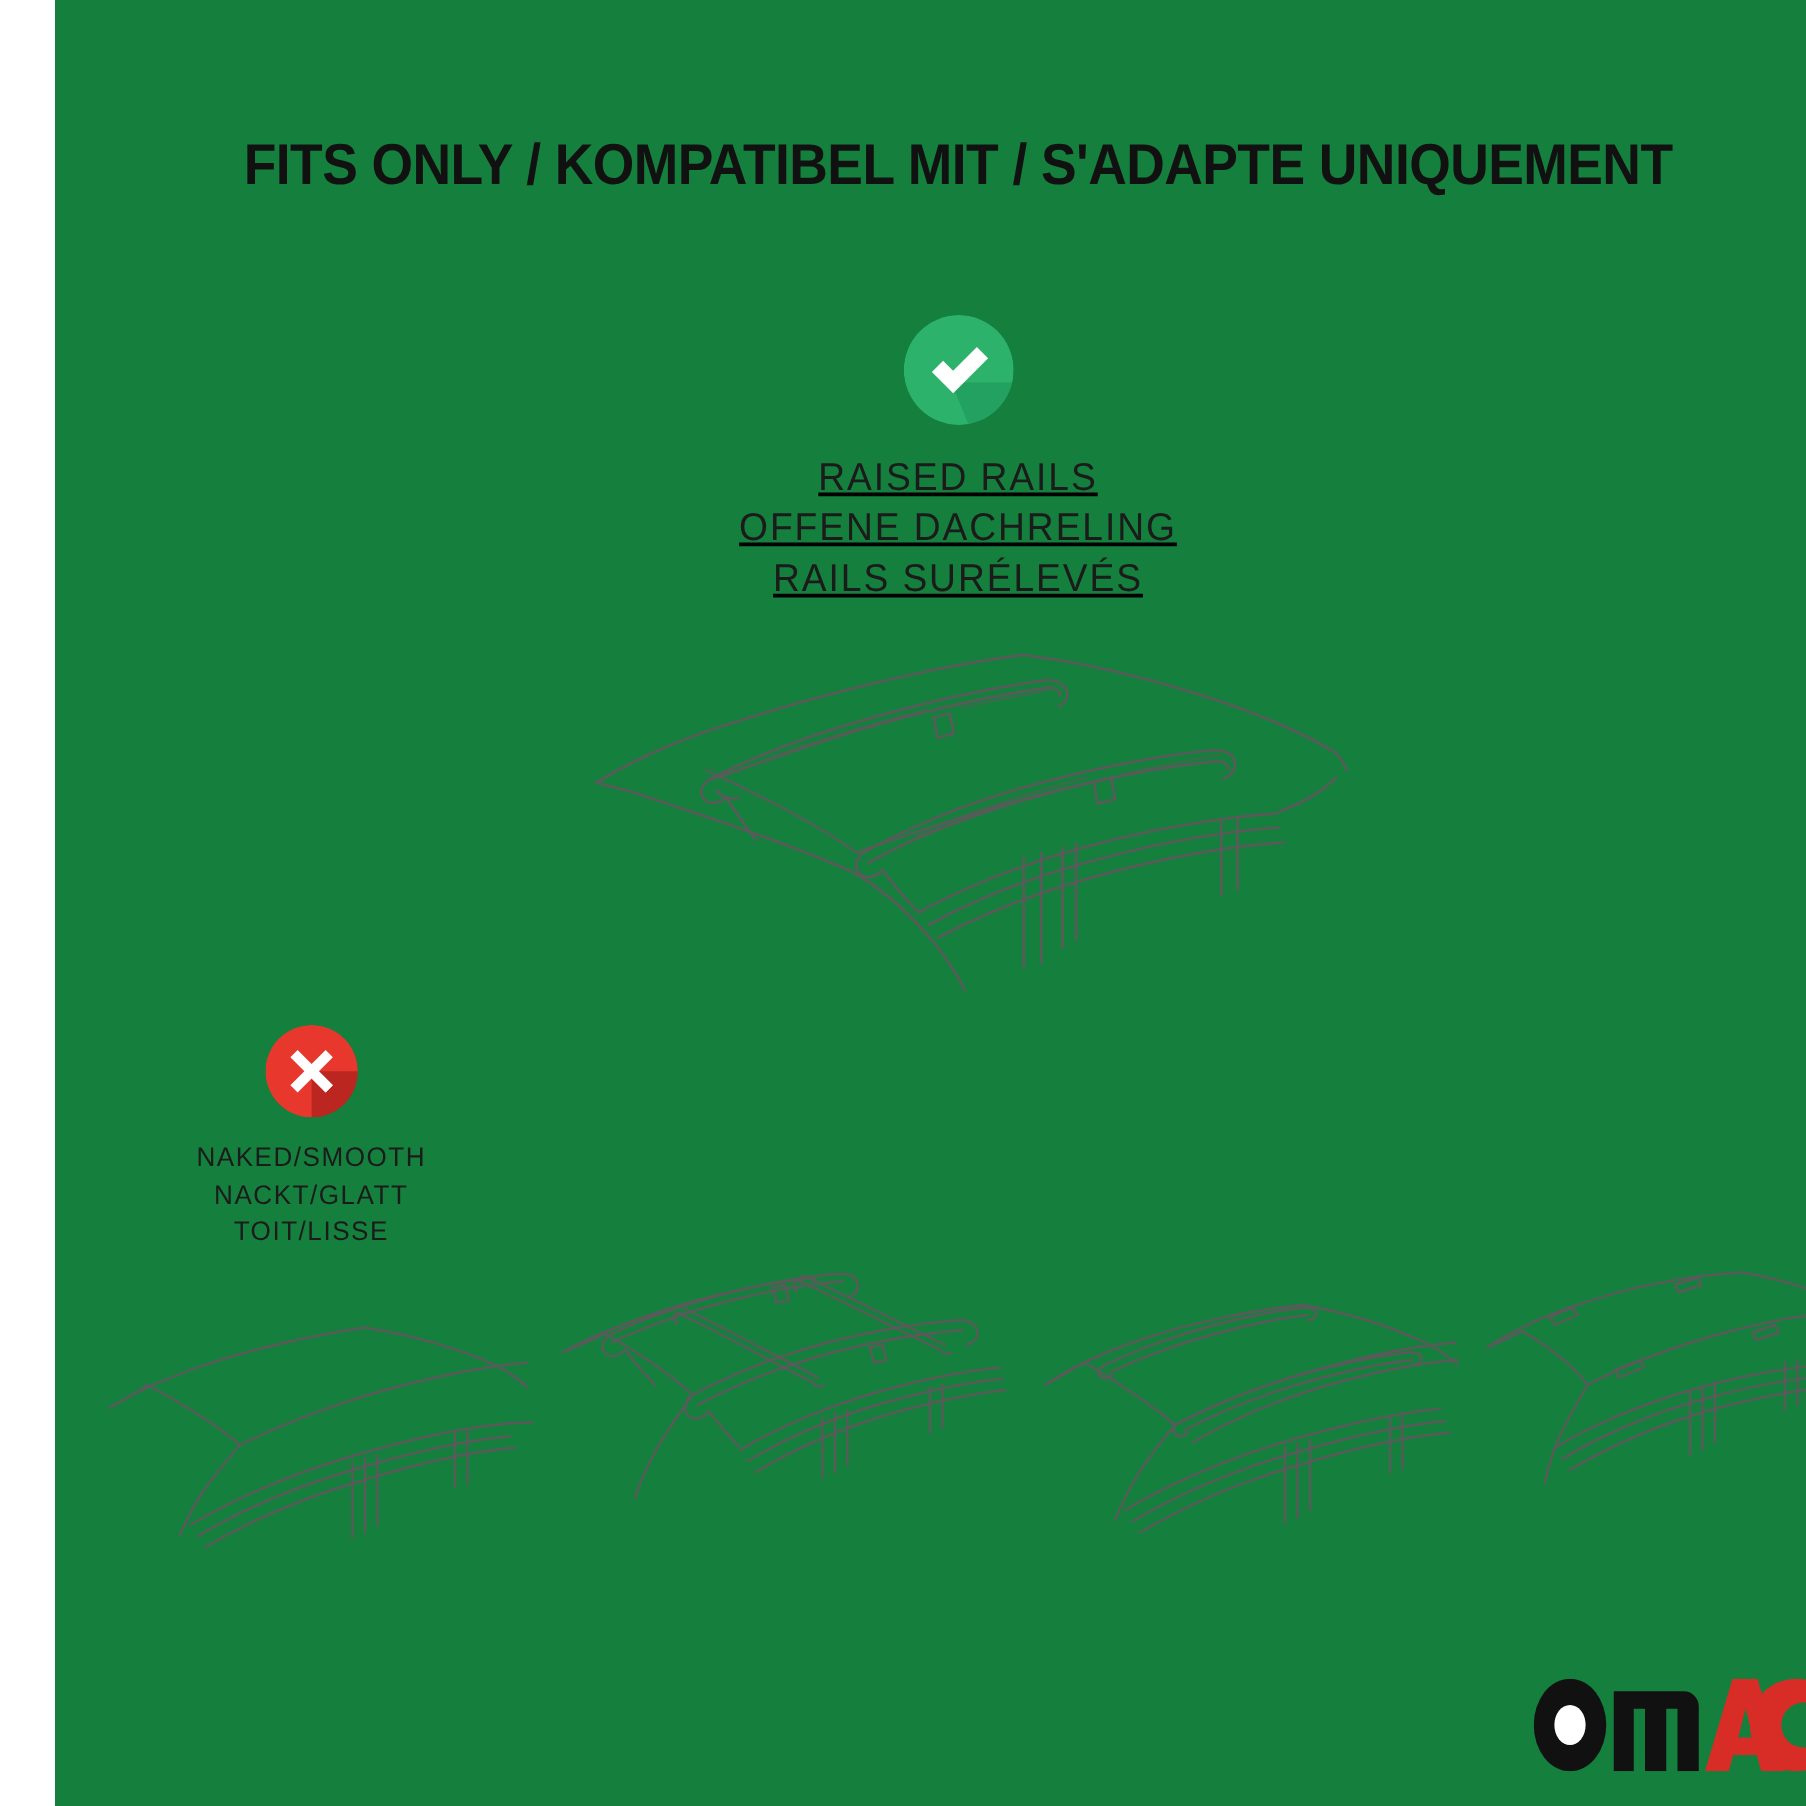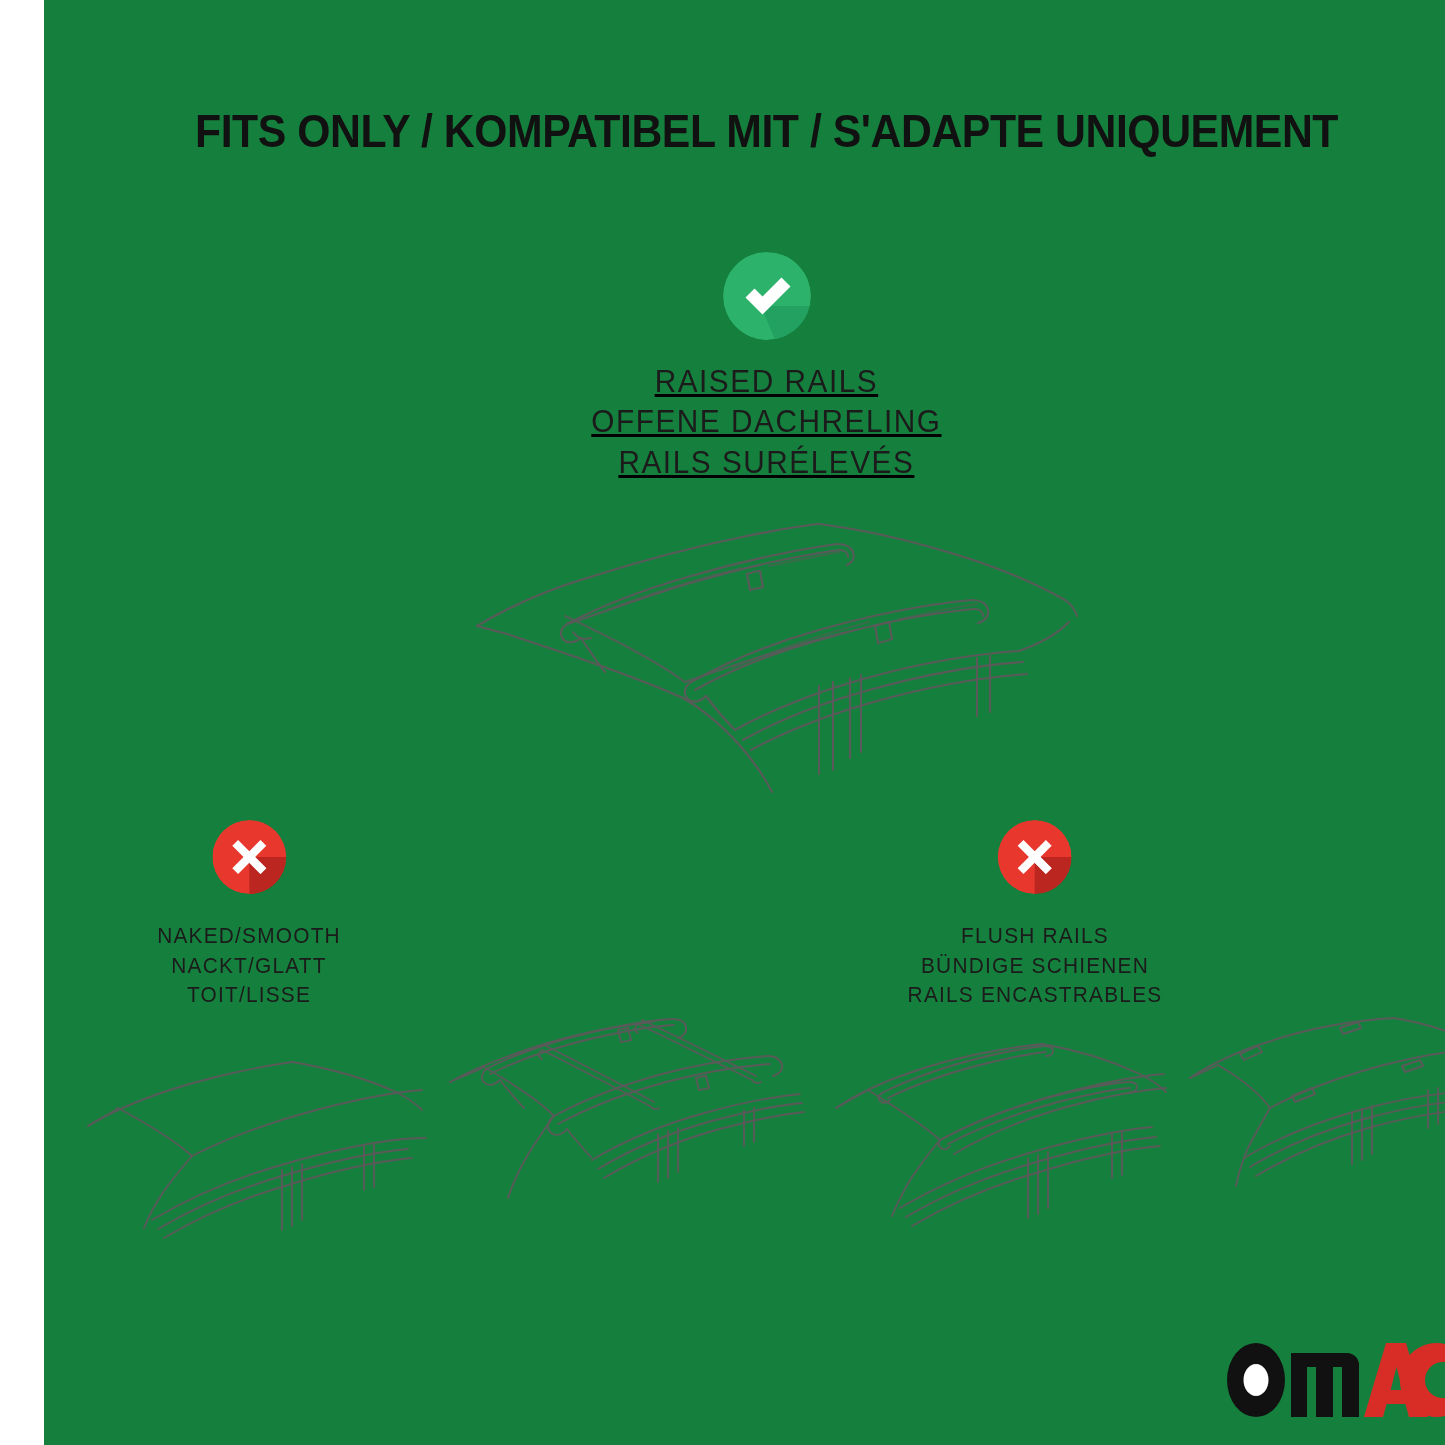--- a/index.html
+++ b/index.html
@@ -86,21 +86,20 @@
     top: 820px;
     width: 1445px;
     height: 470px;
   }
   .col {
     position: absolute;
     top: 0;
     display: flex;
     flex-direction: column;
     align-items: center;
-    gap: 10px;
   }
   .col .status-icon { width: 74px; height: 74px; }
   .col-labels {
     margin-top: 18px;
     font-size: 21.5px;
     letter-spacing: 1.25px;
     line-height: 1.38;
     white-space: nowrap;
     transform: scaleX(0.97);
   }
@@ -230,35 +229,20 @@
         </svg>
       </div>
       <div class="col-labels label-stack">
         <div>NAKED/SMOOTH</div>
         <div>NACKT/GLATT</div>
         <div>TOIT/LISSE</div>
       </div>
     </div>
 
 
-    <div class="col" id="col-2">
-      <div class="status-icon">
-        <svg width="74" height="74" viewBox="0 0 74 74" aria-hidden="true">
-          <circle cx="37" cy="37" r="37" fill="#E8382E"></circle>
-          <path d="M37 37 L74 37 L74 74 L37 74 Z" fill="#A31D18" opacity="0.65"></path>
-          <path d="M37 31.2 L48.2 20 L54 25.8 L42.8 37 L54 48.2 L48.2 54 L37 42.8 L25.8 54 L20 48.2 L31.2 37 L20 25.8 L25.8 20 Z" fill="#ffffff"></path>
-          <path d="M37 42.8 L48.2 54 L54 48.2 L42.8 37 Z" fill="#ffffff" opacity="0.78"></path>
-        </svg>
-      </div>
-      <div class="col-labels label-stack">
-        <div>FLUSH RAILS</div>
-        <div>BÜNDIGE SCHIENEN</div>
-        <div>RAILS ENCASTRABLES</div>
-      </div>
-    </div>
 
 
     <div class="col-car" id="car-0">
       <svg width="360" height="235" viewBox="0 0 360 235" aria-hidden="true">
         <g fill="none" stroke="#5a5a5a" stroke-width="1.9" stroke-linecap="round" stroke-linejoin="round">
           <path d="M14 96 C 30 86, 56 74, 84 64 C 124 50, 176 38, 218 32"></path>
           <path d="M218 32 C 256 38, 296 50, 322 62 C 334 68, 342 74, 348 80"></path>
           <path d="M14 96 L 40 81 L 44 78"></path>
           <path d="M44 78 C 70 92, 100 110, 118 126"></path>
           <path d="M118 126 C 106 140, 96 152, 88 164 C 80 176, 74 188, 70 198"></path>

